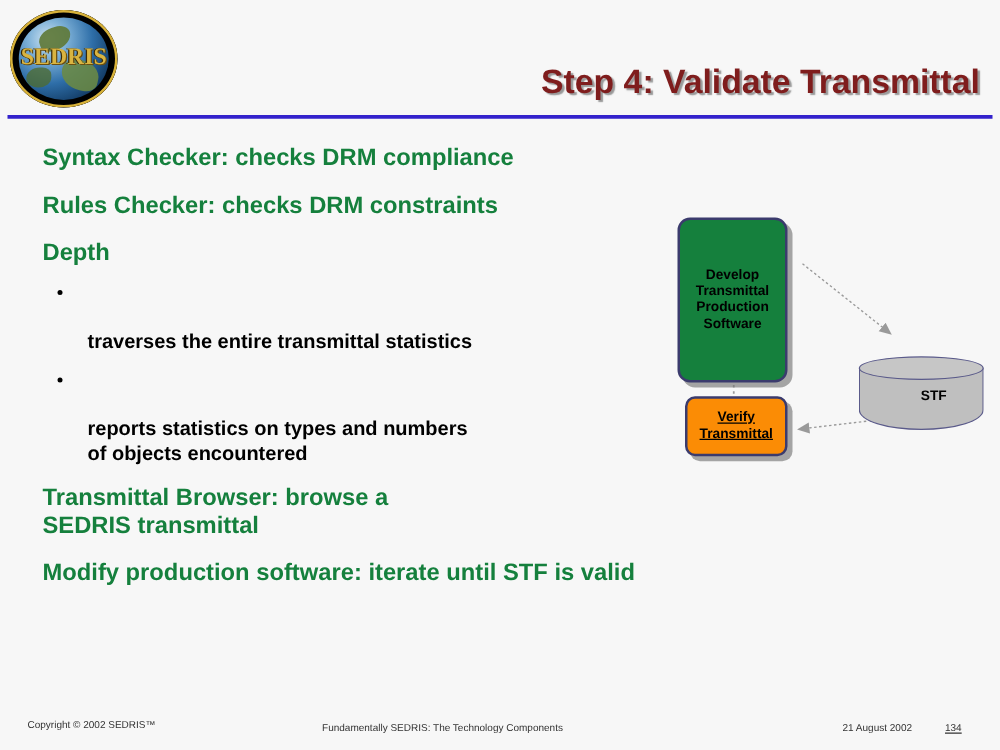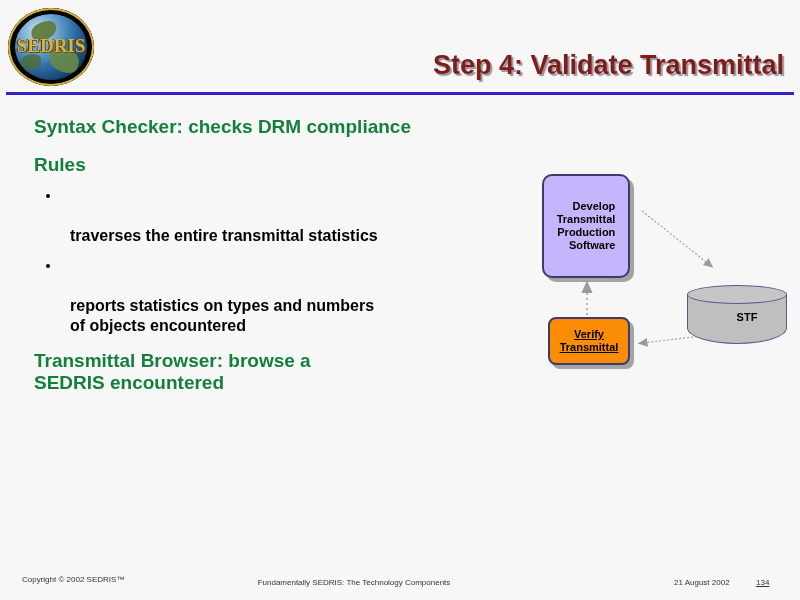--- a/index.html
+++ b/index.html
@@ -174,23 +174,22 @@
     align-items: center;
     justify-content: center;
     text-align: center;
     white-space: pre-line;
     box-shadow: 4px 4px 0 rgba(120,120,120,.65);
   }
   .node-develop {
     left: 12px;
     top: 9px;
     width: 88px;
-    height: 104px;
-    background: #c4b5fd;
-    text-align: right;
+    height: 132px;
+    background: #15803d;
   }
   .node-verify {
     left: 18px;
     top: 152px;
     width: 82px;
     height: 48px;
     background: #fb8c05;
     border-radius: 8px;
     text-decoration: underline;
   }
@@ -291,36 +290,38 @@
       </div>
       <div class="logo-text">SEDRIS</div>
     </div>
   </div>
 
   <div class="title">Step 4: Validate Transmittal</div>
   <div class="title-rule"></div>
 
   <div class="body">
     <div class="lvl1">Syntax Checker: checks DRM compliance</div>
-    <div class="lvl1">Rules</div>
+    <div class="lvl1">Rules Checker: checks DRM constraints</div>
+    <div class="lvl1">Depth</div>
 
     <div class="lvl2-wrap">
       <div class="lvl2">
         <span class="dot"></span>
         <span>traverses the entire transmittal statistics</span>
       </div>
       <div class="lvl2">
         <span class="dot"></span>
         <span>reports statistics on types and numbers
 of objects encountered</span>
       </div>
     </div>
 
     <div class="lvl1">Transmittal Browser: browse a
-SEDRIS encountered</div>
+SEDRIS transmittal</div>
+    <div class="lvl1">Modify production software: iterate until STF is valid</div>
   </div>
 
   <div class="diagram">
     <svg class="arrow-svg" viewBox="0 0 268 225">
       <defs>
         <marker id="ah" markerWidth="9" markerHeight="9" refX="5" refY="4.5" orient="auto">
           <path d="M0,0.5 L9,4.5 L0,8.5 z" fill="#9a9a9a"></path>
         </marker>
       </defs>
       <line x1="112" y1="46" x2="180" y2="100" stroke="#9a9a9a" stroke-width="1.1" stroke-dasharray="2 2" marker-end="url(#ah)"></line>

